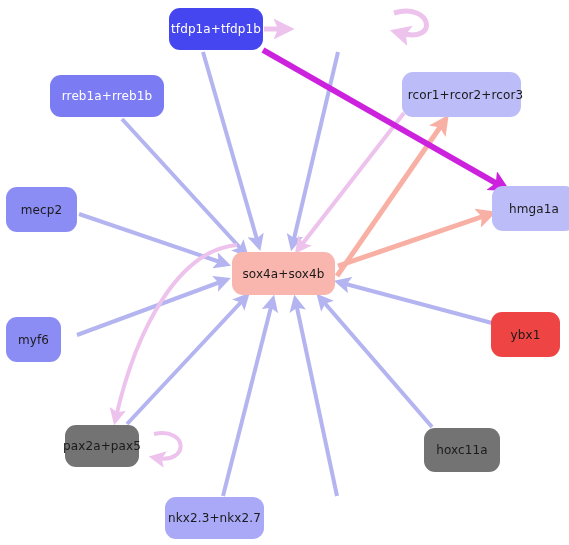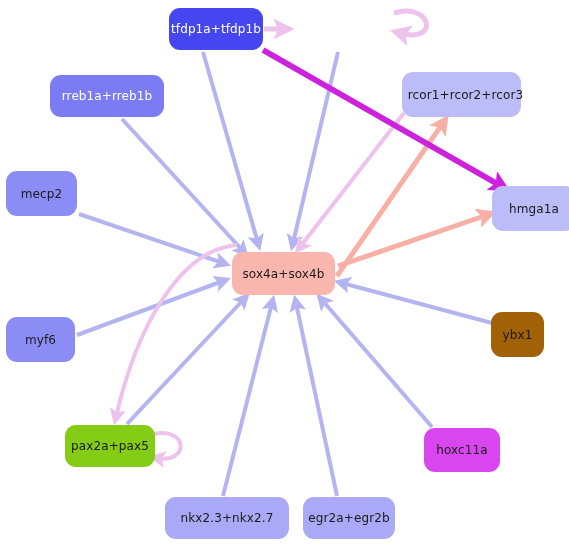--- a/index.html
+++ b/index.html
@@ -96,49 +96,46 @@
 
 
   <div class="node" style="left:402px; top:72px; width:119px; height:45px; background:#bcbcf8; color:#1a1a1a;padding-left:8px;">
     <span class="node-label">rcor1+rcor2+rcor3</span>
   </div>
 
   <div class="node" style="left:50px; top:75px; width:114px; height:42px; background:#7b7bf4; color:#ffffff;align-items:center;">
     <span class="node-label">rreb1a+rreb1b</span>
   </div>
 
-  <div class="node" style="left:6px; top:171px; width:71px; height:45px; background:#8c8cf5; color:#1a1a1a;">
+  <div class="node" style="left:6px; top:187px; width:71px; height:45px; background:#8c8cf5; color:#1a1a1a;">
     <span class="node-label">mecp2</span>
   </div>
 
   <div class="node" style="left:492px; top:186px; width:84px; height:45px; background:#bcbcf8; color:#1a1a1a;">
     <span class="node-label">hmga1a</span>
   </div>
 
   <div class="node" style="left:232px; top:252px; width:103px; height:43px; background:#f9b6ae; color:#1a1a1a;justify-content:center;">
     <span class="node-label">sox4a+sox4b</span>
   </div>
 
-  <div class="node" style="left:6px; top:317px; width:69px; height:45px; background:#8c8cf5; color:#1a1a1a;">
+  <div class="node" style="left:6px; top:317px; width:55px; height:45px; background:#8c8cf5; color:#1a1a1a;">
     <span class="node-label">myf6</span>
   </div>
 
-  <div class="node" style="left:491px; top:312px; width:53px; height:45px; background:#a16207; color:#1a1a1a;">
+  <div class="node" style="left:491px; top:312px; width:69px; height:45px; background:#ef4444; color:#1a1a1a;">
     <span class="node-label">ybx1</span>
   </div>
 
-  <div class="node" style="left:65px; top:425px; width:90px; height:42px; background:#84cc16; color:#1a1a1a;">
+  <div class="node" style="left:65px; top:425px; width:74px; height:42px; background:#737373; color:#1a1a1a;">
     <span class="node-label">pax2a+pax5</span>
   </div>
 
-  <div class="node" style="left:424px; top:428px; width:76px; height:44px; background:#d946ef; color:#1a1a1a;">
+  <div class="node" style="left:424px; top:428px; width:76px; height:44px; background:#737373; color:#1a1a1a;">
     <span class="node-label">hoxc11a</span>
   </div>
 
-  <div class="node" style="left:165px; top:497px; width:124px; height:42px; background:#a9a9f7; color:#1a1a1a;">
+  <div class="node" style="left:165px; top:497px; width:99px; height:42px; background:#a9a9f7; color:#1a1a1a;">
     <span class="node-label">nkx2.3+nkx2.7</span>
   </div>
 
-  <div class="node" style="left:303px; top:497px; width:92px; height:42px; background:#a9a9f7; color:#1a1a1a;">
-    <span class="node-label">egr2a+egr2b</span>
-  </div>
 
 </div>
 
 </body></html>

